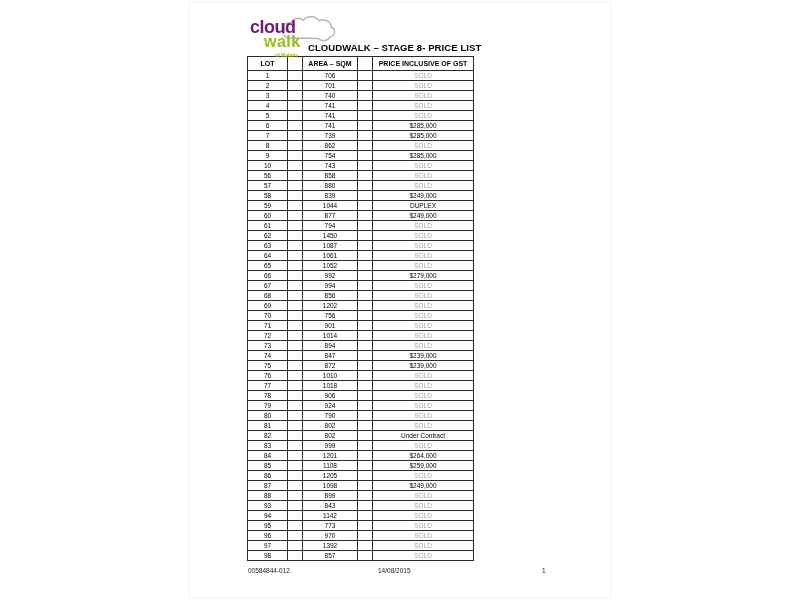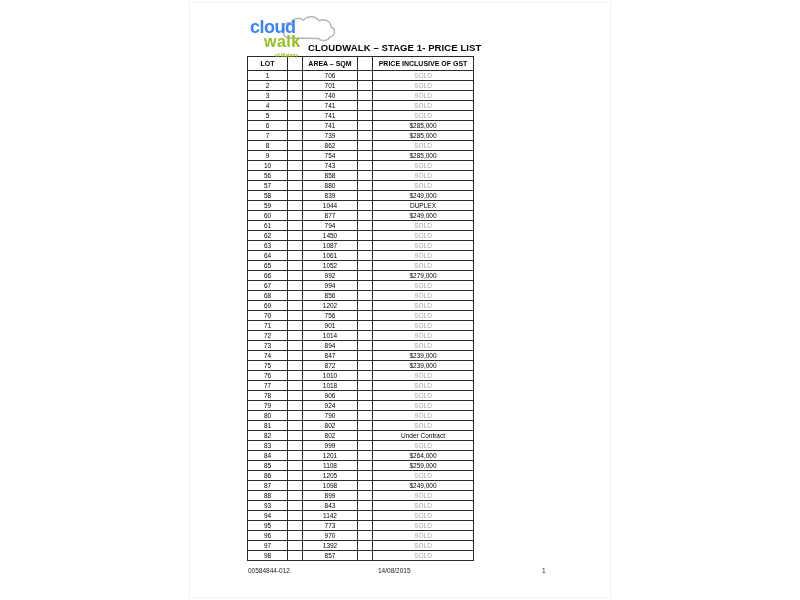--- a/index.html
+++ b/index.html
@@ -15,21 +15,21 @@
     left: 190px; top: 3px;
     width: 420px; height: 594px;
     background: #ffffff;
     box-shadow: 0 0 0 1px #f1f1f1;
   }
   
   .logo { position: absolute; left: 58px; top: 10px; width: 100px; height: 48px; }
   .logo-word-cloud {
     position: absolute; left: 2px; top: 4px;
     font-size: 18px; font-weight: bold; letter-spacing: -0.5px;
-    color: #3b82f6; z-index: 2;
+    color: #701a75; z-index: 2;
   }
   .logo-cloud-outline { position: absolute; left: 32px; top: 2px; z-index: 1; }
   .logo-word-walk {
     position: absolute; left: 16px; top: 20px;
     font-size: 16px; font-weight: bold; letter-spacing: 0.5px;
     color: #93c01f; z-index: 3;
   }
   .logo-tagline {
     position: absolute; left: 27px; top: 39px;
     font-size: 5px; font-weight: bold; color: #93c01f; z-index: 3;
@@ -75,21 +75,21 @@
     <span class="logo-word-cloud">cloud</span>
     <span class="logo-cloud-outline">
       <svg width="56" height="28" viewBox="0 0 56 28">
         <path d="M10 23 C4 23 2 18 4.5 14.5 C2 10.5 6.5 6 11 8.5 C12 3.5 19.5 1.5 23.5 5.5 C26.5 0.5 36 0.5 39 6 C44 3 51.5 6.5 51 12 C56 13.5 55.5 20.5 50 22 C48 26 41.5 27 38.5 23.5 Z" fill="none" stroke="#b4b4b4" stroke-width="1.4" stroke-linejoin="round"></path>
       </svg>
     </span>
     <span class="logo-word-walk">walk</span>
     <span class="logo-tagline">of Maleny</span>
   </div>
 
-  <div class="doc-title">CLOUDWALK – STAGE 1- PRICE LIST</div>
+  <div class="doc-title">CLOUDWALK – STAGE 8- PRICE LIST</div>
 
   <table class="price-table">
     <colgroup>
       <col style="width:40px">
       <col style="width:15px">
       <col style="width:55px">
       <col style="width:15px">
       <col style="width:101px">
     </colgroup>
     <thead>

